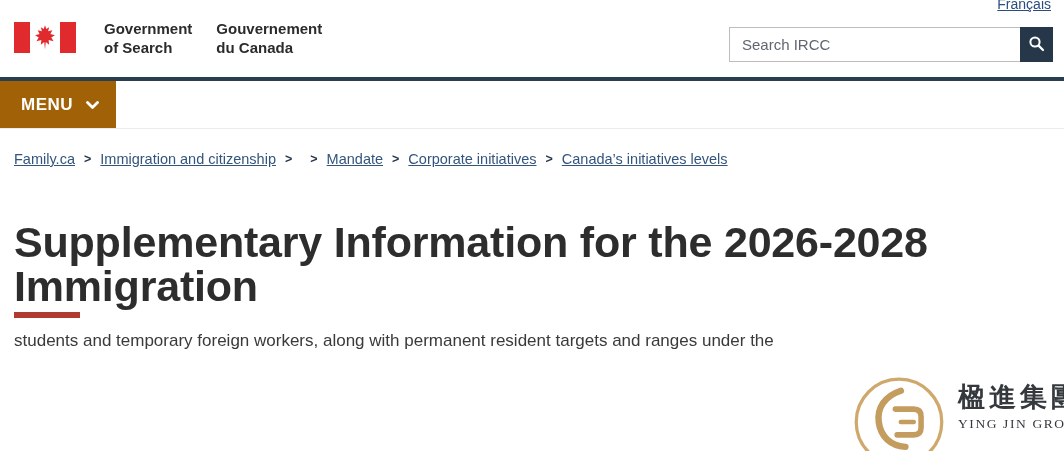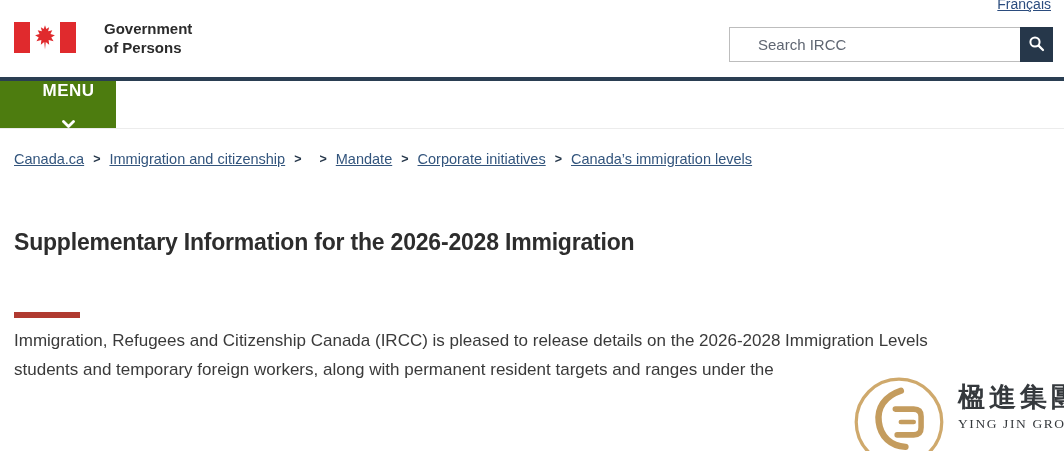--- a/index.html
+++ b/index.html
@@ -10,35 +10,35 @@
   }
 
   
   .header { position:absolute; top:0; left:0; width:1064px; height:77px; background:#fff; }
   .fip { position:absolute; left:14px; top:19px; display:flex; align-items:flex-end; text-decoration:none; }
   .flag { margin-top:3px; }
   .wordmark-col { margin-left:28px; font-weight:bold; font-size:15px; line-height:19px; color:#2b2b2b; }
   .wordmark-col.fr { margin-left:24px; }
   .lang-link { position:absolute; right:13px; top:-4px; font-size:14px; color:#2b4c7e; text-decoration:underline; }
   .search-wrap { position:absolute; left:729px; top:27px; display:flex; }
-  .search-input { width:291px; height:35px; border:1px solid #bdbdbd; border-right:none; padding:0 28px; font-size:15px; color:#be185d; outline:none; font-family:inherit; }
+  .search-input { width:291px; height:35px; border:1px solid #bdbdbd; border-right:none; padding:0 12px; font-size:15px; color:#be185d; outline:none; font-family:inherit; }
   .search-input::placeholder { color:#5f6672; opacity:1; }
   .search-btn { width:33px; height:35px; background:#26374a; border:0; display:flex; align-items:center; justify-content:center; cursor:pointer; }
 
   
   .menu-bar { position:absolute; top:77px; left:0; width:1064px; height:51px; border-top:4px solid #2a3e52; background:#fff; box-shadow:0 1px 0 #ececec; }
-  .menu-btn { width:116px; height:47px; background:#4d7c0f; color:#fff; border:0; font-weight:bold; font-size:17px; letter-spacing:.5px; font-family:inherit; display:flex; align-items:center; gap:13px; padding-left:21px; cursor:pointer;flex-direction:column; }
+  .menu-btn { width:116px; height:47px; background:#a16207; color:#fff; border:0; font-weight:bold; font-size:17px; letter-spacing:.5px; font-family:inherit; display:flex; align-items:center; gap:13px; padding-left:21px; cursor:pointer; }
 
   
   .breadcrumb { position:absolute; top:151px; left:14px; display:flex; align-items:center; font-size:14.5px; white-space:nowrap; }
   .breadcrumb a { color:#33557d; text-decoration:underline; }
   .crumb-sep { font-weight:bold; color:#26374a; font-size:12.5px; margin:0 9px; }
 
   
-  .page-title { position:absolute; left:14px; top:221px; width:1040px; font-size:23px; line-height:43.5px; color:#2d2d2d; font-weight:bold; letter-spacing:-.2px; }
+  .page-title { position:absolute; left:14px; top:221px; width:1040px; font-size:43px; line-height:43.5px; color:#2d2d2d; font-weight:bold; letter-spacing:-.2px; }
   .title-underline { position:absolute; left:14px; top:312px; width:66px; height:6px; background:#b03a30; }
   .intro { position:absolute; left:14px; top:326px; width:1050px; font-size:17px; line-height:29.3px; color:#3a3a3a; }
   .intro .pline { white-space:nowrap; }
 
   
   .watermark { position:absolute; left:853px; top:376px; right:0; bottom:0; background:#fff; display:flex; align-items:flex-start; }
   .wm-text { margin-left:13px; margin-top:5px; color:#35393d; }
   .wm-cn { font-family:"Liberation Serif","DejaVu Serif",serif; font-size:27px; font-weight:600; letter-spacing:4px; line-height:33px; white-space:nowrap; }
   .wm-en { font-family:"Liberation Serif","DejaVu Serif",serif; font-size:13.5px; letter-spacing:1.6px; margin-top:2px; white-space:nowrap; }
 </style>
@@ -53,21 +53,25 @@
         <rect width="62" height="31" fill="#ffffff"></rect>
         <rect x="0" width="16" height="31" fill="#e02a2d"></rect>
         <rect x="46" width="16" height="31" fill="#e02a2d"></rect>
         <g transform="translate(18,2.5) scale(0.26)">
           <polygon fill="#e02a2d" points="50,3 55,17 66,11 62,26 78,22 71,37 88,41 74,50 83,64 64,60 66,78 53,67 50,96 47,67 34,78 36,60 17,64 26,50 12,41 29,37 22,22 38,26 34,11 45,17"></polygon>
         </g>
       </svg>
     </span>
     <span class="wordmark-col">
       <div>Government</div>
-      <div>of Persons</div>
+      <div>of Search</div>
+    </span>
+    <span class="wordmark-col fr">
+      <div>Gouvernement</div>
+      <div>du Canada</div>
     </span>
   </a>
 
   <a class="lang-link" href="#">Français</a>
 
   <div class="search-wrap">
     <input class="search-input" type="text" placeholder="Search IRCC" style="">
     <button class="search-btn">
       <span>
         <svg width="17" height="17" viewBox="0 0 17 17">
@@ -84,39 +88,38 @@
     <span>MENU</span>
     <span>
       <svg width="13" height="9" viewBox="0 0 13 9">
         <path d="M1.5 1.5 L6.5 6.5 L11.5 1.5" stroke="#ffffff" stroke-width="2.8" fill="none" stroke-linecap="round" stroke-linejoin="round"></path>
       </svg>
     </span>
   </button>
 </div>
 
 <nav class="breadcrumb">
-  <a href="#">Canada.ca</a>
+  <a href="#">Family.ca</a>
   <span class="crumb-sep">&gt;</span>
   <a href="#">Immigration and citizenship</a>
   <span class="crumb-sep">&gt;</span>
   <span class="crumb-sep">&gt;</span>
   <a href="#">Mandate</a>
   <span class="crumb-sep">&gt;</span>
   <a href="#">Corporate initiatives</a>
   <span class="crumb-sep">&gt;</span>
-  <a href="#">Canada’s immigration levels</a>
+  <a href="#">Canada’s initiatives levels</a>
 </nav>
 
 <h1 class="page-title">
   <div>Supplementary Information for the 2026-2028 Immigration</div>
 </h1>
 <div class="title-underline"></div>
 
 <div class="intro">
-  <div class="pline">Immigration, Refugees and Citizenship Canada (IRCC) is pleased to release details on the 2026-2028 Immigration Levels</div>
   <div class="pline">students and temporary foreign workers, along with permanent resident targets and ranges under the</div>
 </div>
 
 <div class="watermark">
   <span>
     <svg width="92" height="92" viewBox="0 0 100 100">
       <circle cx="50" cy="50" r="46.5" fill="#ffffff" stroke="#cfa96c" stroke-width="3.5"></circle>
       <path d="M52 16 C34 22 26 35 28 50 C30 66 41 76 57 77" stroke="#c49c5e" stroke-width="7" fill="none" stroke-linecap="round"></path>
       <path d="M46 36 L66 36 Q74 36 74 44 L74 56 Q74 64 66 64 L48 64" stroke="#c49c5e" stroke-width="6" fill="none" stroke-linecap="round"></path>
       <path d="M52 50 L66 50" stroke="#c49c5e" stroke-width="5" fill="none" stroke-linecap="round"></path>

